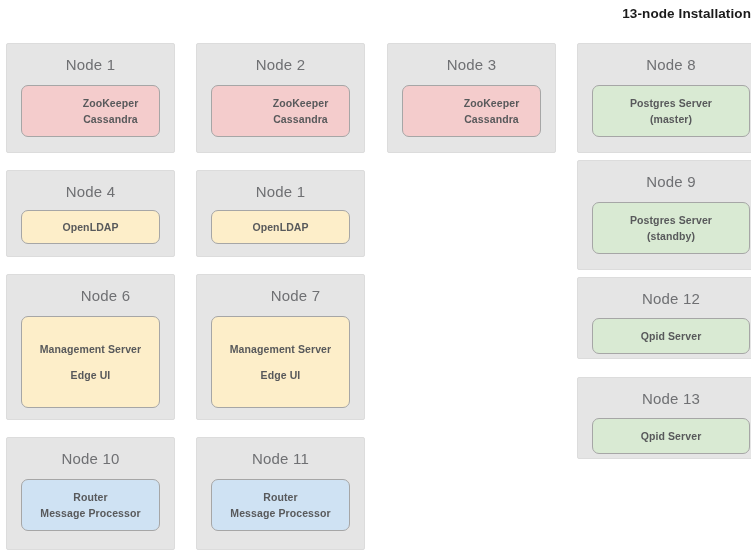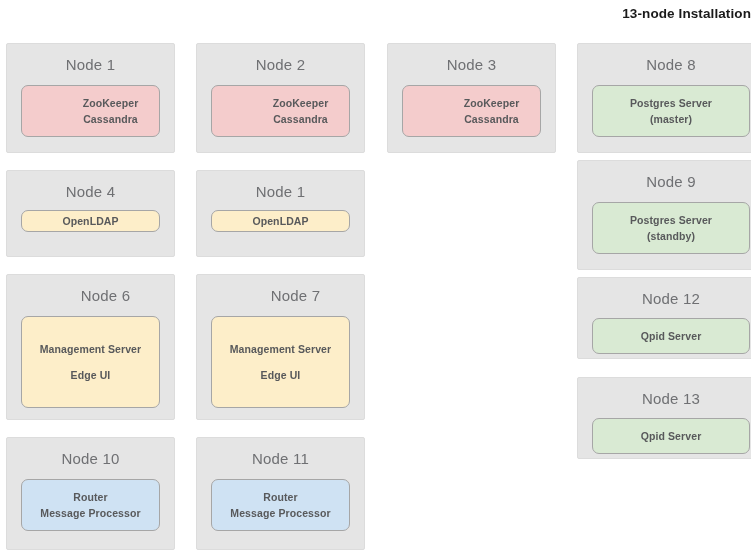--- a/index.html
+++ b/index.html
@@ -85,21 +85,21 @@
   .r4 { top: 437px; height: 113px; }
 
   .rr1 { top: 43px;  height: 110px; }
   .rr2 { top: 160px; height: 110px; }
   .rr3 { top: 277px; height: 82px;  }
   .rr4 { top: 377px; height: 82px;  }
 
   .sb-1line-sm { top: 40px; height: 36px; }
   .sb-2line    { top: 41px; height: 52px; }
   .sb-big      { top: 41px; height: 92px; }
-  .sb-1line    { top: 39px; height: 22px; }
+  .sb-1line    { top: 39px; height: 34px; }
 </style>
 </head>
 <body>
 
 <div id="diagram-title">13-node Installation</div>
 
 <div class="node-card col1 r1">
   <div class="node-label">Node 1</div>
   <div class="service-box sb-2line fill-red">
     <div class="service-line">ZooKeeper</div>

